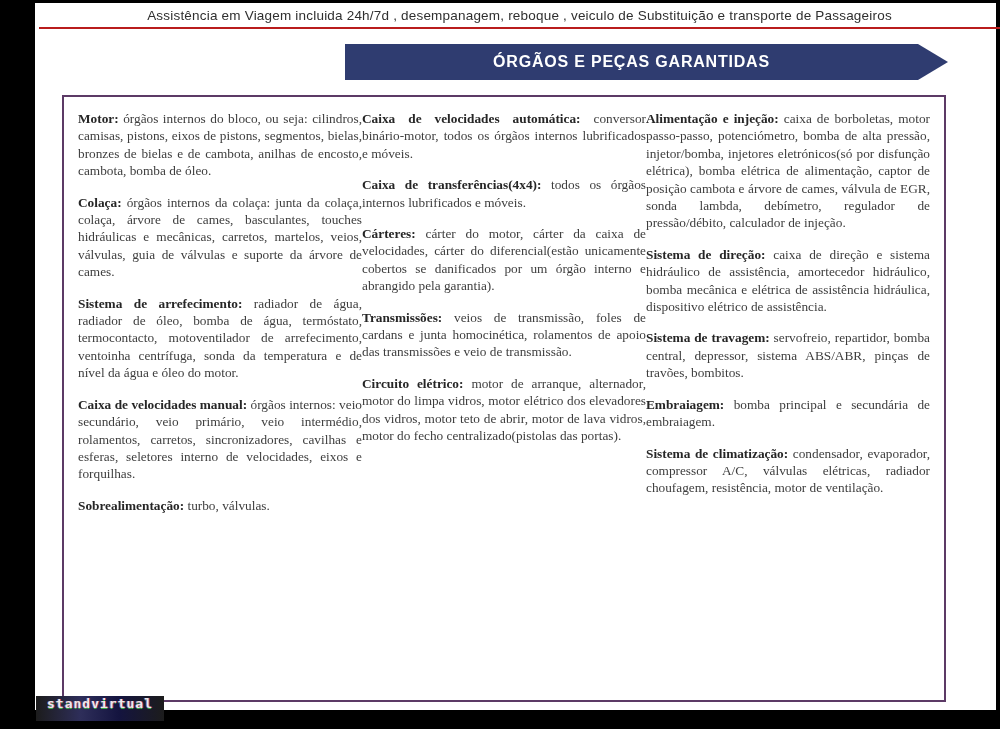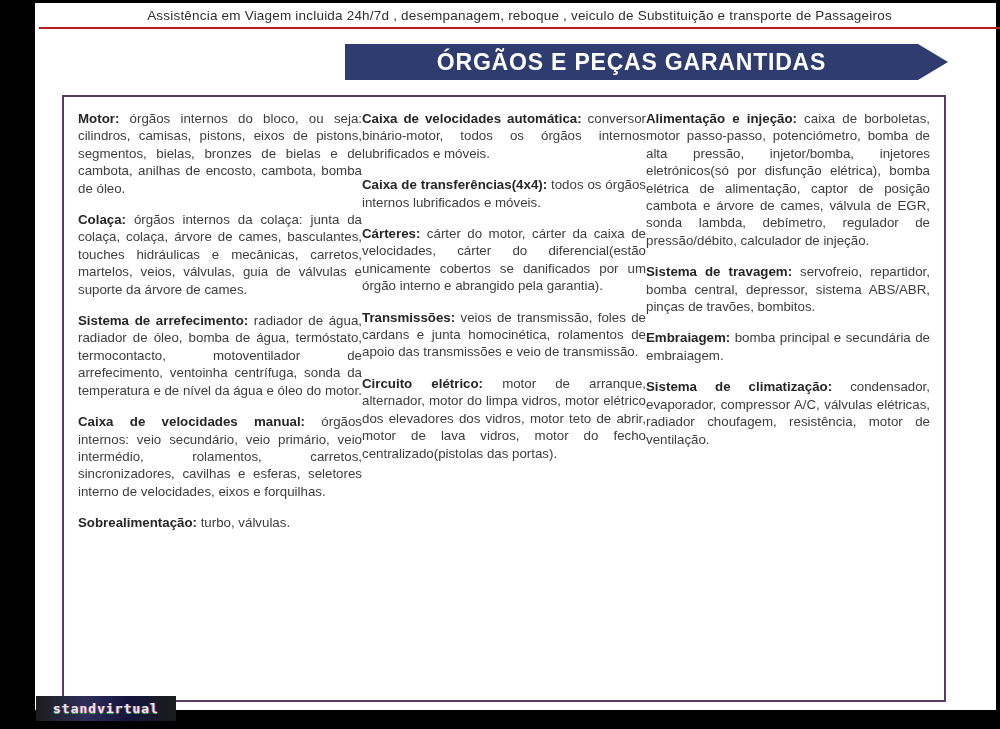--- a/index.html
+++ b/index.html
@@ -23,43 +23,43 @@
   }
   
   .banner{
     position:absolute;left:310px;top:41px;width:603px;height:36px;
     background:#2f3c70;
     clip-path:polygon(0 0, calc(100% - 30px) 0, 100% 50%, calc(100% - 30px) 100%, 0 100%);
     display:flex;align-items:center;justify-content:center;
     padding-right:30px;box-sizing:border-box;
   }
   .banner-title{
-    color:#ffffff;font-size:23px;font-weight:bold;letter-spacing:0.8px;
+    color:#ffffff;font-size:16px;font-weight:bold;letter-spacing:0.8px;
     white-space:nowrap;
   }
   
   .box{
     position:absolute;left:27px;top:92px;width:884px;height:607px;
     border:2px solid #5c3a66;box-sizing:border-box;background:#fff;
     overflow:hidden;
   }
   .columns{
-    display:flex;padding:13px 14px 0 14px;
+    display:flex;padding:13px 14px 0 14px;font-family:Liberation Serif, serif;
   }
   .col{flex:1 1 0;min-width:0;}
   .item{
     margin:0 0 14px 0;
     font-size:13.3px;line-height:17.4px;color:#3d3d3d;
     text-align:justify;
   }
   .item b{color:#262626;}
   
   .watermark{
-    position:absolute;left:36px;top:696px;width:140px;height:25px;
-    display:flex;align-items:center;justify-content:center;
+    position:absolute;left:36px;top:696px;width:128px;height:25px;
+    display:flex;justify-content:center;
     background:linear-gradient(90deg,#1c1c1c 0%,#2e2e5a 35%,#14143f 65%,#1c1c1c 100%);
     box-sizing:border-box;padding:0 12px;
   }
   .watermark span{
     font-family:"DejaVu Sans Mono", monospace;font-weight:bold;
     font-size:13px;color:#e9e9e9;letter-spacing:1px;white-space:nowrap;
     text-shadow:1px 0 0 #c23a3a, -1px 0 0 #3a62c2, 0 1px 0 #3aa84a;
   }
 </style>
 </head>
@@ -87,20 +87,21 @@
           </div>
           <div class="col">
             <p class="item"><b>Caixa de velocidades automática: </b><span>conversor binário-motor, todos os órgãos internos lubrificados e móveis.</span></p>
             <p class="item"><b>Caixa de transferências(4x4): </b><span>todos os órgãos internos lubrificados e móveis.</span></p>
             <p class="item"><b>Cárteres: </b><span>cárter do motor, cárter da caixa de velocidades, cárter do diferencial(estão unicamente cobertos se danificados por um órgão interno e abrangido pela garantia).</span></p>
             <p class="item"><b>Transmissões: </b><span>veios de transmissão, foles de cardans e junta homocinética, rolamentos de apoio das transmissões e veio de transmissão.</span></p>
             <p class="item"><b>Circuito elétrico: </b><span>motor de arranque, alternador, motor do limpa vidros, motor elétrico dos elevadores dos vidros, motor teto de abrir, motor de lava vidros, motor do fecho centralizado(pistolas das portas).</span></p>
           </div>
           <div class="col">
             <p class="item"><b>Alimentação e injeção: </b><span>caixa de borboletas, motor passo-passo, potenciómetro, bomba de alta pressão, injetor/bomba, injetores eletrónicos(só por disfunção elétrica), bomba elétrica de alimentação, captor de posição cambota e árvore de cames, válvula de EGR, sonda lambda, debímetro, regulador de pressão/débito, calculador de injeção.</span></p>
+            <p class="item"><b>Sistema de direção: </b><span>caixa de direção e sistema hidráulico de assistência, amortecedor hidráulico, bomba mecânica e elétrica de assistência hidráulica, dispositivo elétrico de assistência.</span></p>
             <p class="item"><b>Sistema de travagem: </b><span>servofreio, repartidor, bomba central, depressor, sistema ABS/ABR, pinças de travões, bombitos.</span></p>
             <p class="item"><b>Embraiagem: </b><span>bomba principal e secundária de embraiagem.</span></p>
             <p class="item"><b>Sistema de climatização: </b><span>condensador, evaporador, compressor A/C, válvulas elétricas, radiador choufagem, resistência, motor de ventilação.</span></p>
           </div>
         </div>
     </div>
 
   </div>
 
   <div class="watermark">

